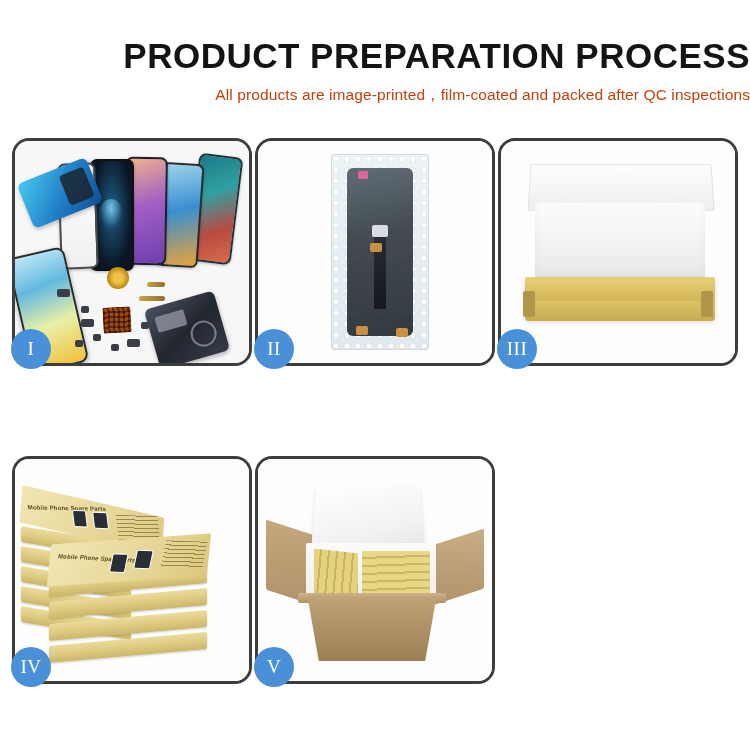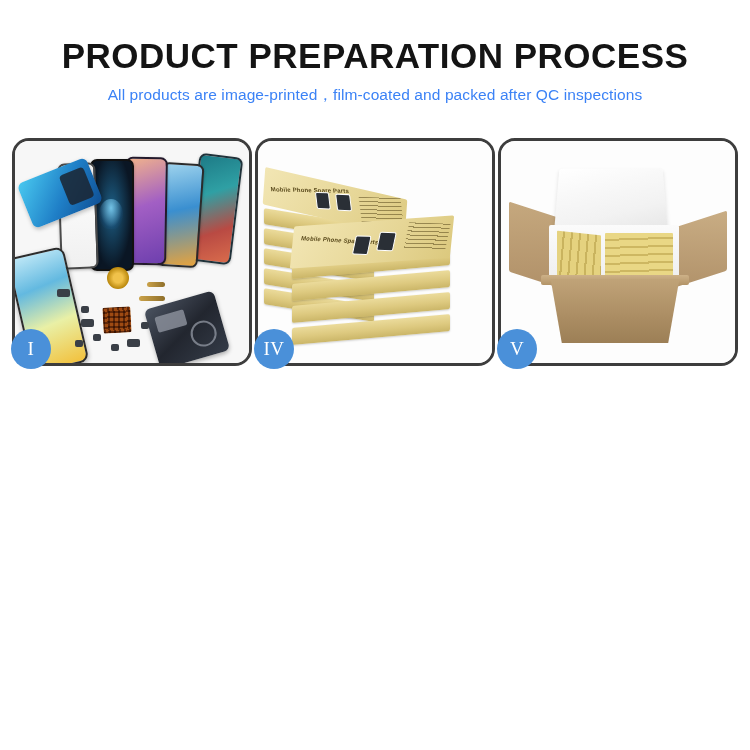--- a/index.html
+++ b/index.html
@@ -13,37 +13,37 @@
   }
 
   #page {
     position: relative;
     width: 750px;
     height: 750px;
     background: #ffffff;
   }
 
   
-  .header { position: absolute; top: 0; left: 0; width: 750px; text-align: center; }
+  .header { position: absolute; top: 0; left: 0; width: 750px; text-align: right; }
 
   .title {
     margin-top: 36px;
     font-size: 35px;
     font-weight: bold;
     letter-spacing: 0.5px;
     color: #141414;
     font-family: "Liberation Sans", sans-serif;
     white-space: nowrap;
   }
 
   .subtitle {
     margin-top: 9px;
     font-size: 15.5px;
     font-weight: normal;
-    color: #3b82f6;
+    color: #c2410c;
     letter-spacing: 0.1px;
     white-space: nowrap;
   }
 
   
   .grid {
     position: absolute;
     top: 138px;
     left: 12px;
     width: 726px;
@@ -446,21 +446,47 @@
         <div class="part md" style="left:112px; bottom:16px;"></div>
         <div class="part sm" style="left:126px; bottom:34px;"></div>
         <div class="part flex" style="left:124px; bottom:62px; width:26px;"></div>
         <div class="part flex" style="left:132px; bottom:76px; width:18px;"></div>
         <div class="part sm" style="left:60px; bottom:16px;"></div>
         <div class="part md" style="left:66px; bottom:36px;"></div>
       </div>
       <div class="badge">I</div>
     </div>
 
-
+    <div class="panel">
+      <div class="panel-inner p2">
+        <div class="bubble-bag">
+          <div class="lcd-in-bag"></div>
+          <div class="lcd-flex"></div>
+          <div class="lcd-conn"></div>
+          <div class="pink-mark"></div>
+          <div class="tape-orange" style="left:24px; bottom:14px;"></div>
+          <div class="tape-orange" style="right:20px; bottom:12px;"></div>
+          <div class="tape-orange" style="left:38px; top:88px;"></div>
+        </div>
+      </div>
+      <div class="badge">II</div>
+    </div>
+
+    <div class="panel">
+      <div class="panel-inner p3">
+        <div class="box3-lid"></div>
+        <div class="box3-foam"></div>
+        <div class="box3-grey-foam"></div>
+        <div class="box3-tray"></div>
+        <div class="box3-tray-front"></div>
+        <div class="box3-tab-l"></div>
+        <div class="box3-tab-r"></div>
+      </div>
+      <div class="badge">III</div>
+    </div>
 
     <div class="panel">
       <div class="panel-inner p4">
         <div class="stack">
 
           <div class="kbox" style="left:0px; top:58px; width:110px; height:16px; transform:skewY(9deg);"></div>
           <div class="kbox" style="left:0px; top:78px; width:110px; height:16px; transform:skewY(9deg);"></div>
           <div class="kbox" style="left:0px; top:98px; width:110px; height:16px; transform:skewY(9deg);"></div>
           <div class="kbox" style="left:0px; top:118px; width:110px; height:16px; transform:skewY(9deg);"></div>
           <div class="kbox" style="left:0px; top:138px; width:110px; height:16px; transform:skewY(9deg);"></div>

